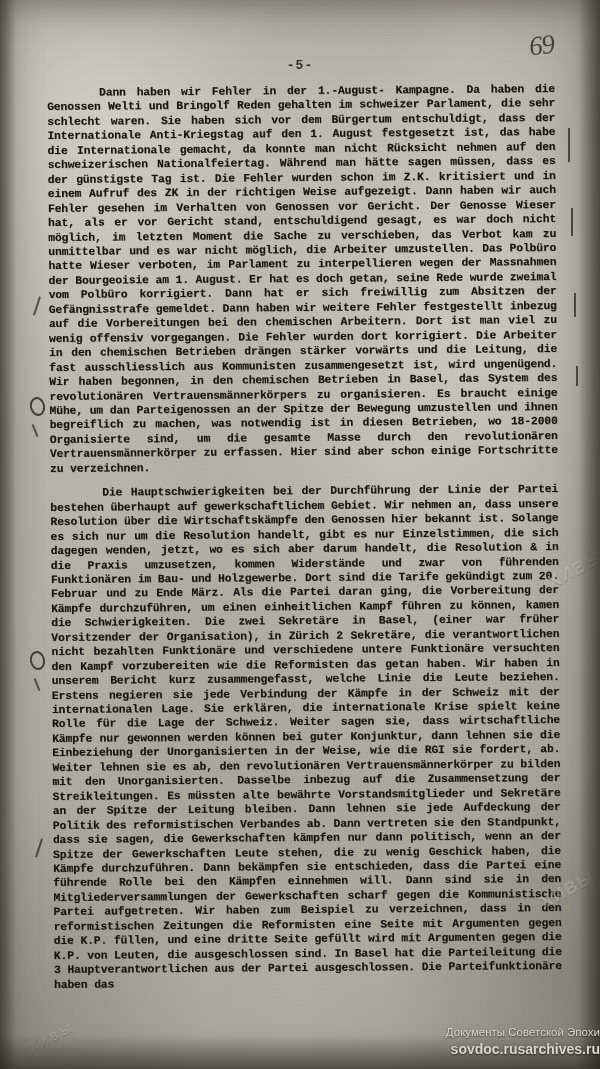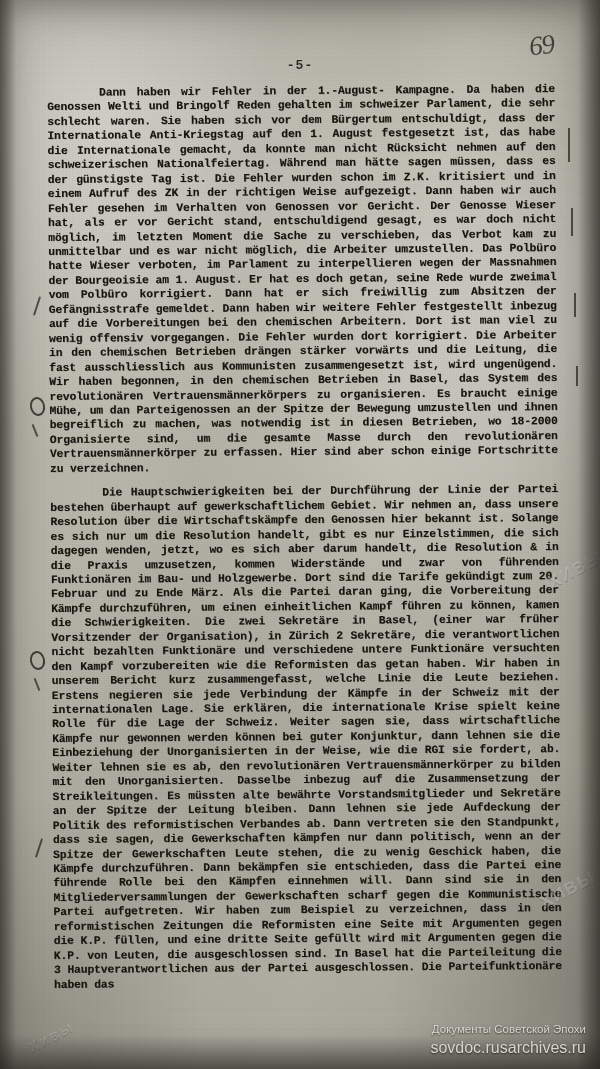--- a/index.html
+++ b/index.html
@@ -170,30 +170,30 @@
     white-space: nowrap;
     text-shadow: 0 1px 0 rgba(60,58,50,0.25);
   }
   .wm1 { right: -6px; top: 560px; }
   .wm2 { right: 2px;  top: 880px; }
   .wm3 { left: 26px;  top: 1028px; color: rgba(255,255,255,0.22); font-size: 15px; }
 
   
   .credit {
     position: absolute;
-    right: 14px;
+    right: 0;
     bottom: 10px;
     text-align: right;
     font-family: "Liberation Sans", sans-serif;
     color: #d9d6cd;
     text-shadow: 0 1px 2px rgba(0,0,0,0.65);
     line-height: 1.35;
   }
   .credit .line1 { font-size: 11.5px; }
-  .credit .line2 { font-size: 16px; }
+  .credit .line2 { font-size: 14px; font-weight: bold; }
 </style>
 </head>
 <body>
 
 <div id="page">
 
   <div class="paper"></div>
   <div class="grain"></div>
 
   <div class="folio">69</div>

